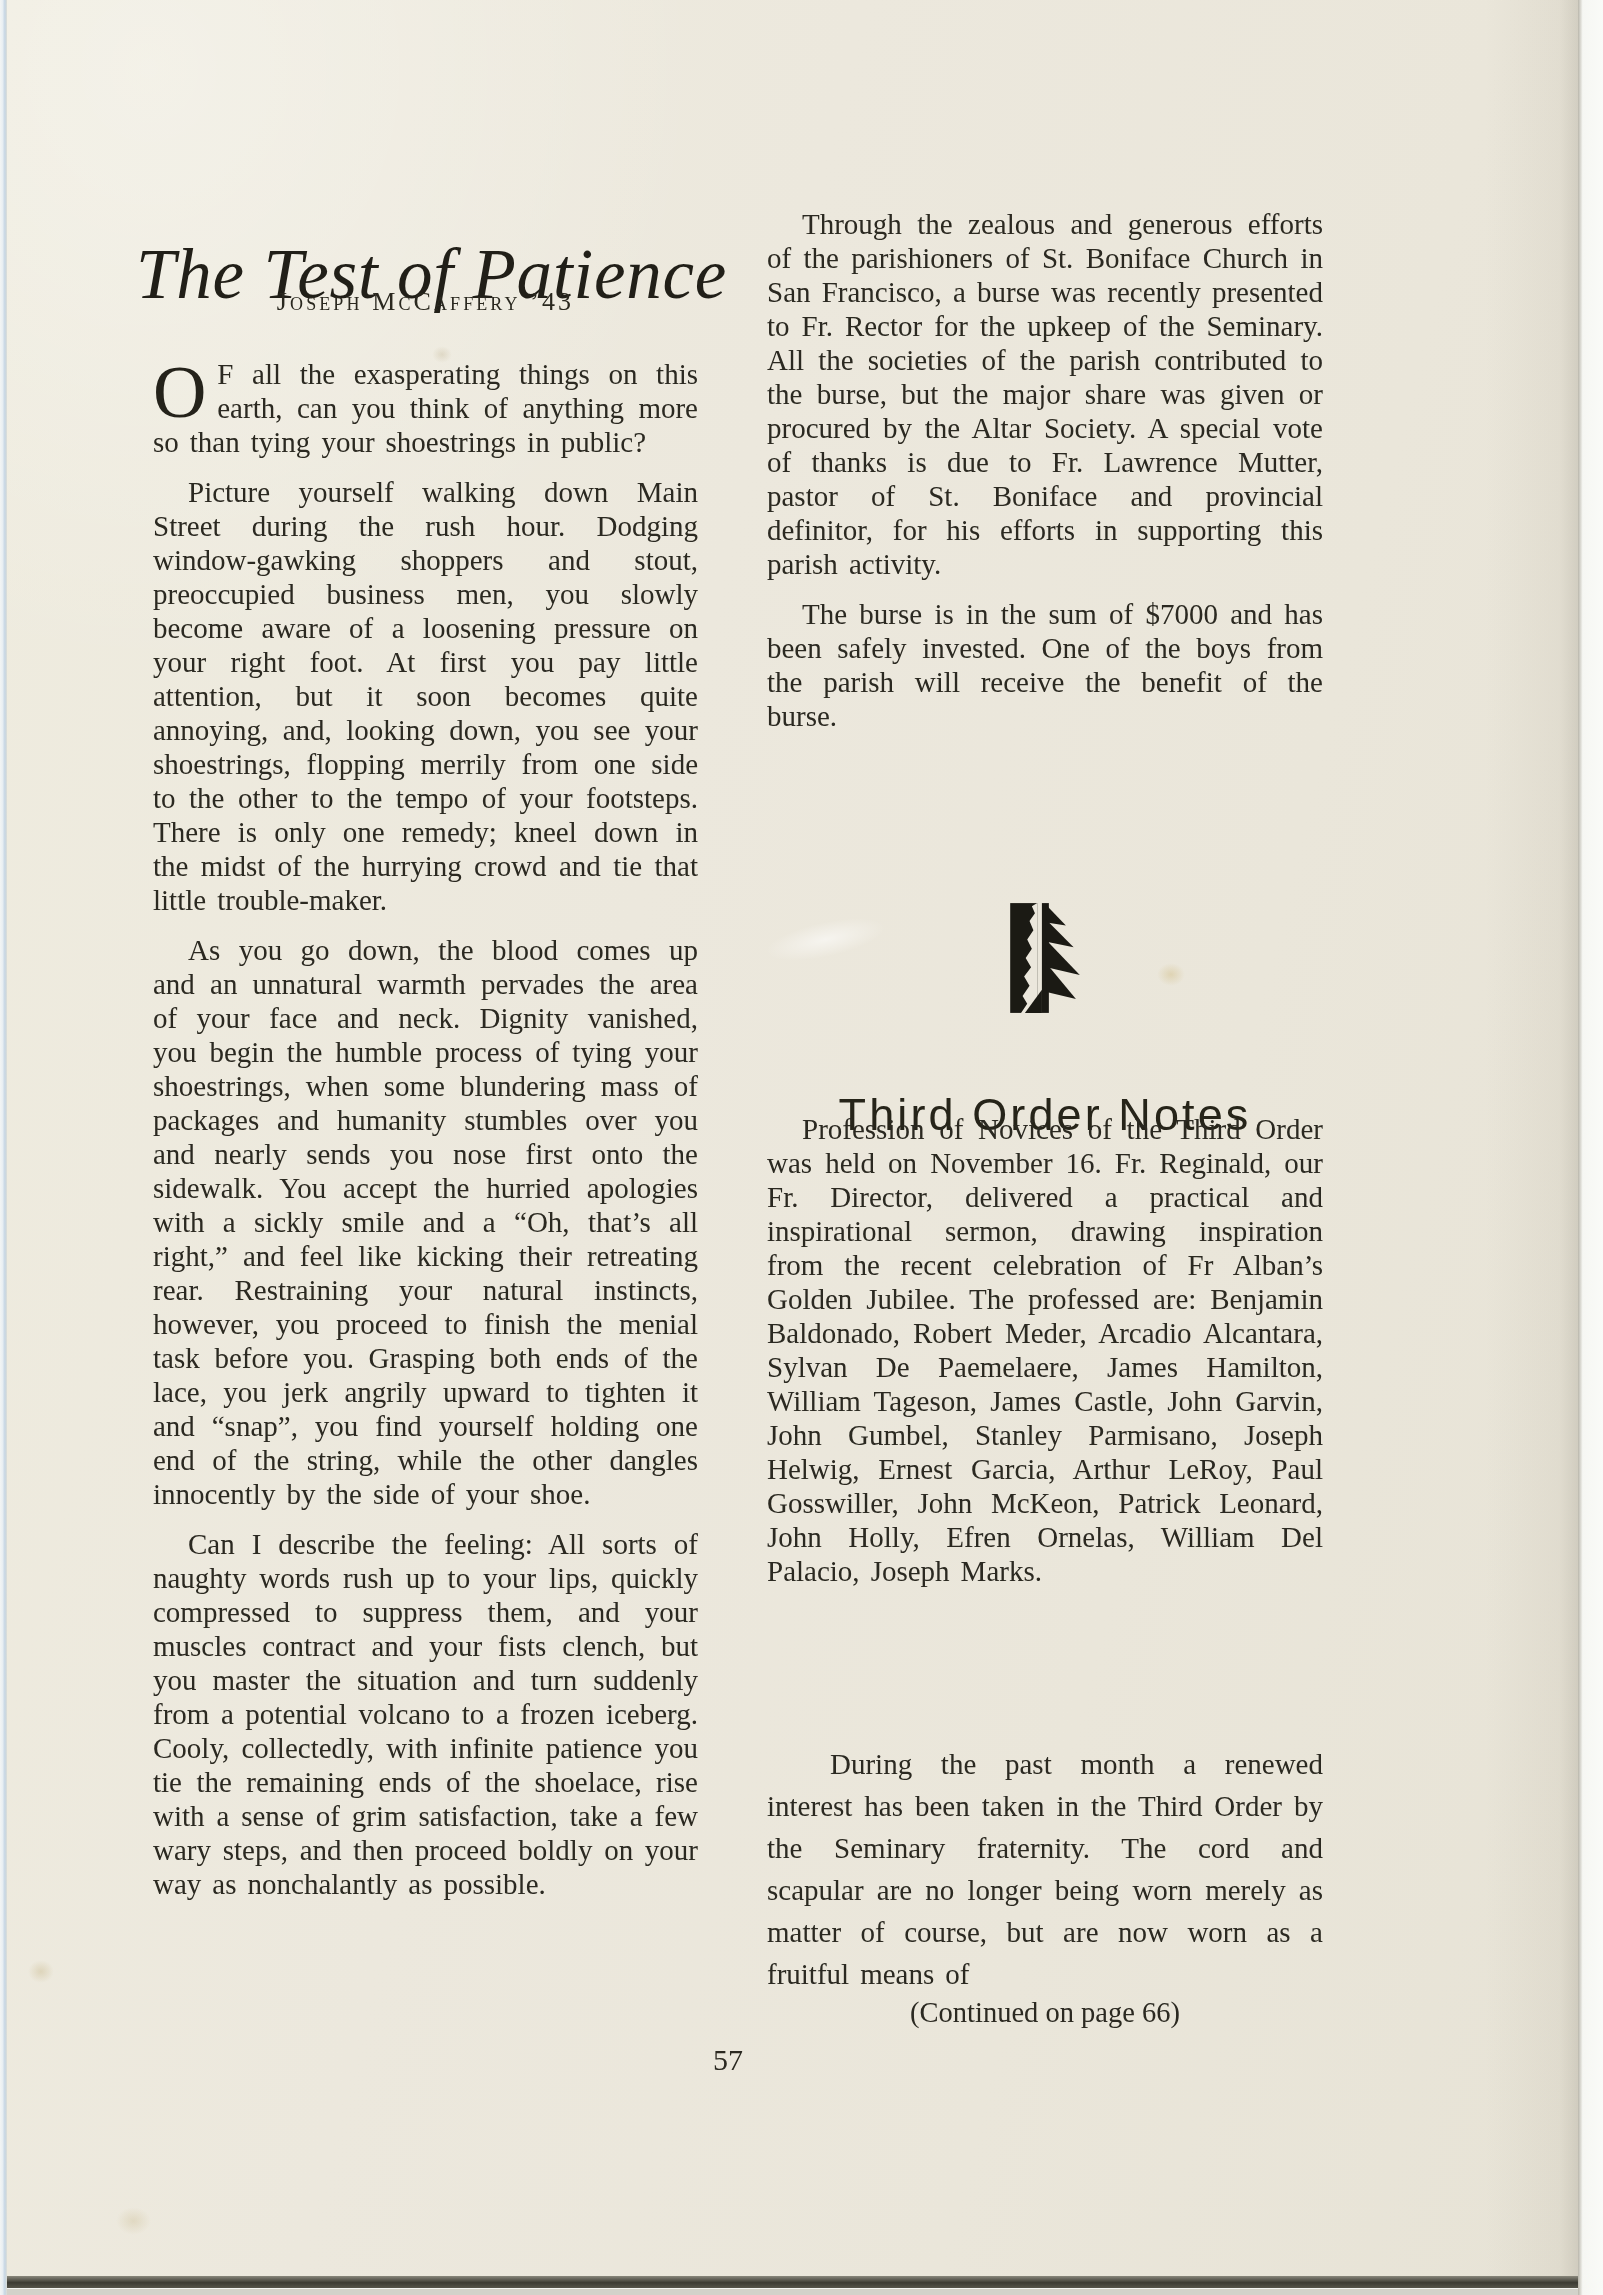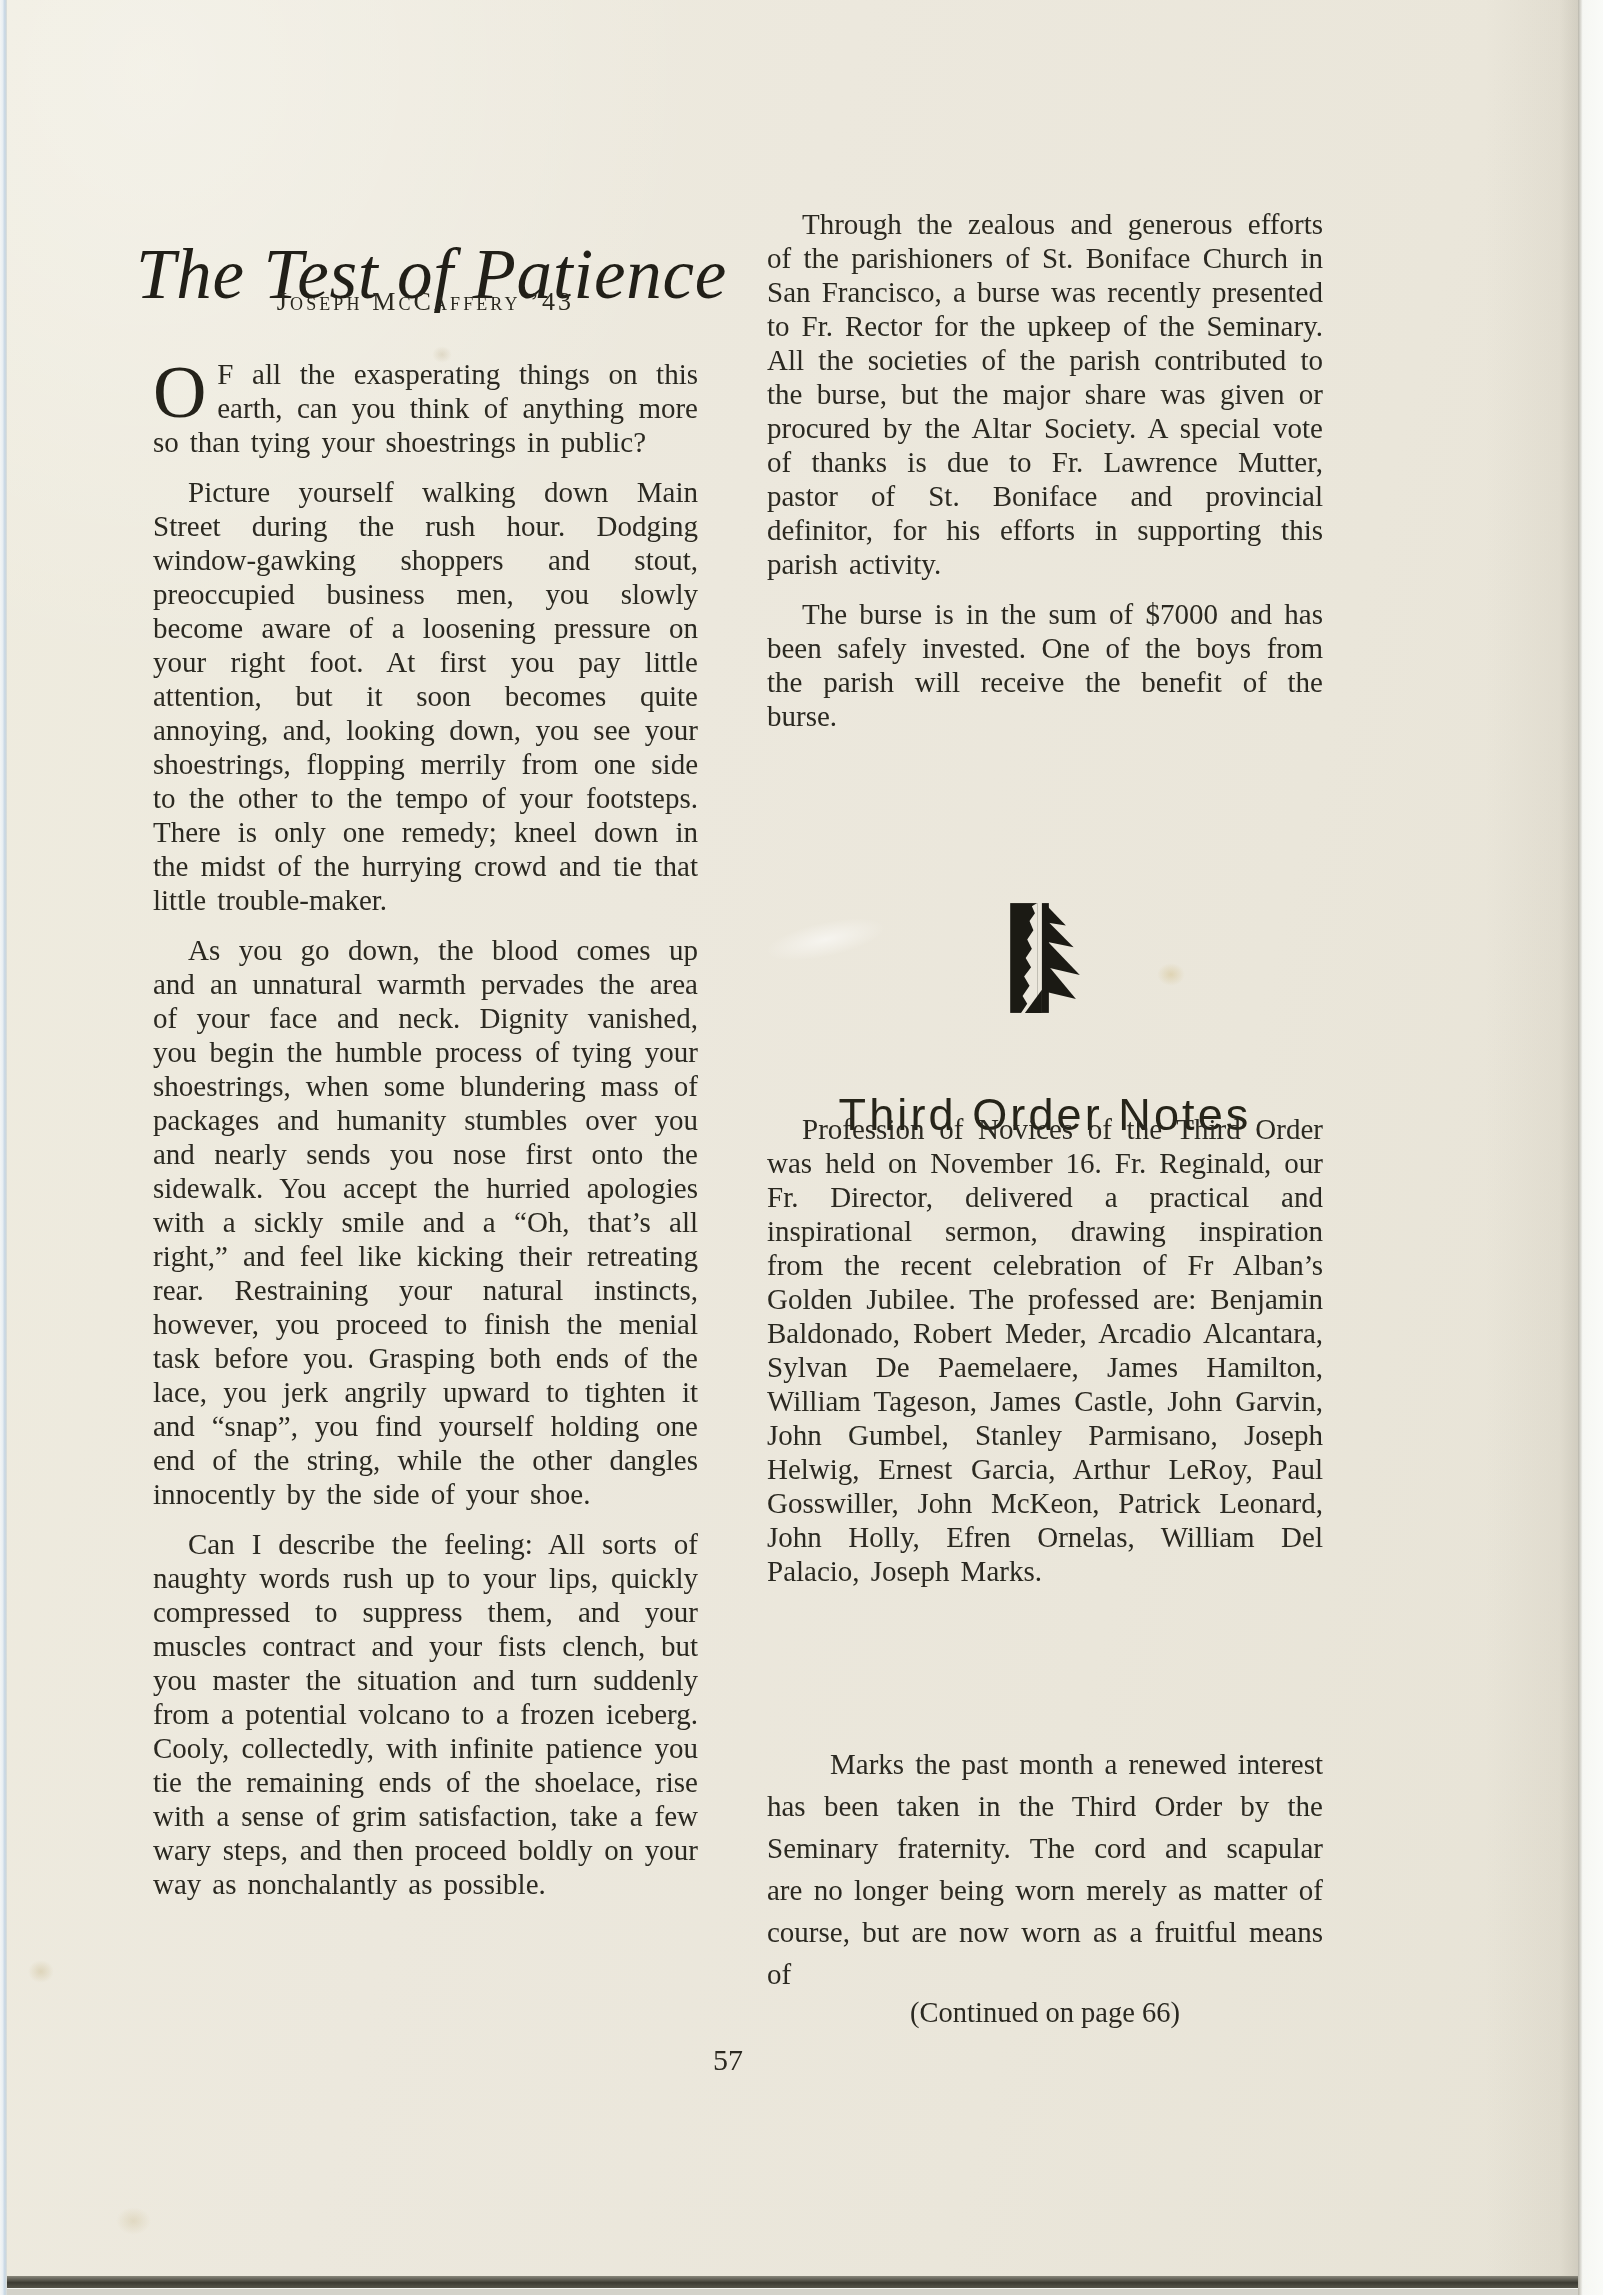--- a/index.html
+++ b/index.html
@@ -143,20 +143,20 @@
     </svg>
   </div>
 
   <h2 class="section-heading">Third Order Notes</h2>
 
   <div class="body-col col-right2">
     <p class="indent">Profession of Novices of the Third Order was held on November 16. Fr. Reginald, our Fr. Director, delivered a practical and inspirational sermon, drawing inspiration from the recent celebration of Fr Alban’s Golden Jubilee. The professed are: Benjamin Baldonado, Robert Meder, Arcadio Alcantara, Sylvan De Paemelaere, James Hamilton, William Tageson, James Castle, John Garvin, John Gumbel, Stanley Parmisano, Joseph Helwig, Ernest Garcia, Arthur LeRoy, Paul Gosswiller, John McKeon, Patrick Leonard, John Holly, Efren Ornelas, William Del Palacio, Joseph Marks.</p>
   </div>
 
   <div class="body-col col-right3">
-    <p class="indent">Marks the past month a renewed interest has been taken in the Third Order by the Seminary fraternity. The cord and scapular are no longer being worn merely as matter of course, but are now worn as a fruitful means of</p>
+    <p class="indent">During the past month a renewed interest has been taken in the Third Order by the Seminary fraternity. The cord and scapular are no longer being worn merely as matter of course, but are now worn as a fruitful means of</p>
   </div>
 
   <div class="continued">(Continued on page 66)</div>
 
   <div class="page-number">57</div>
 </div>
 
 
 </body></html>

